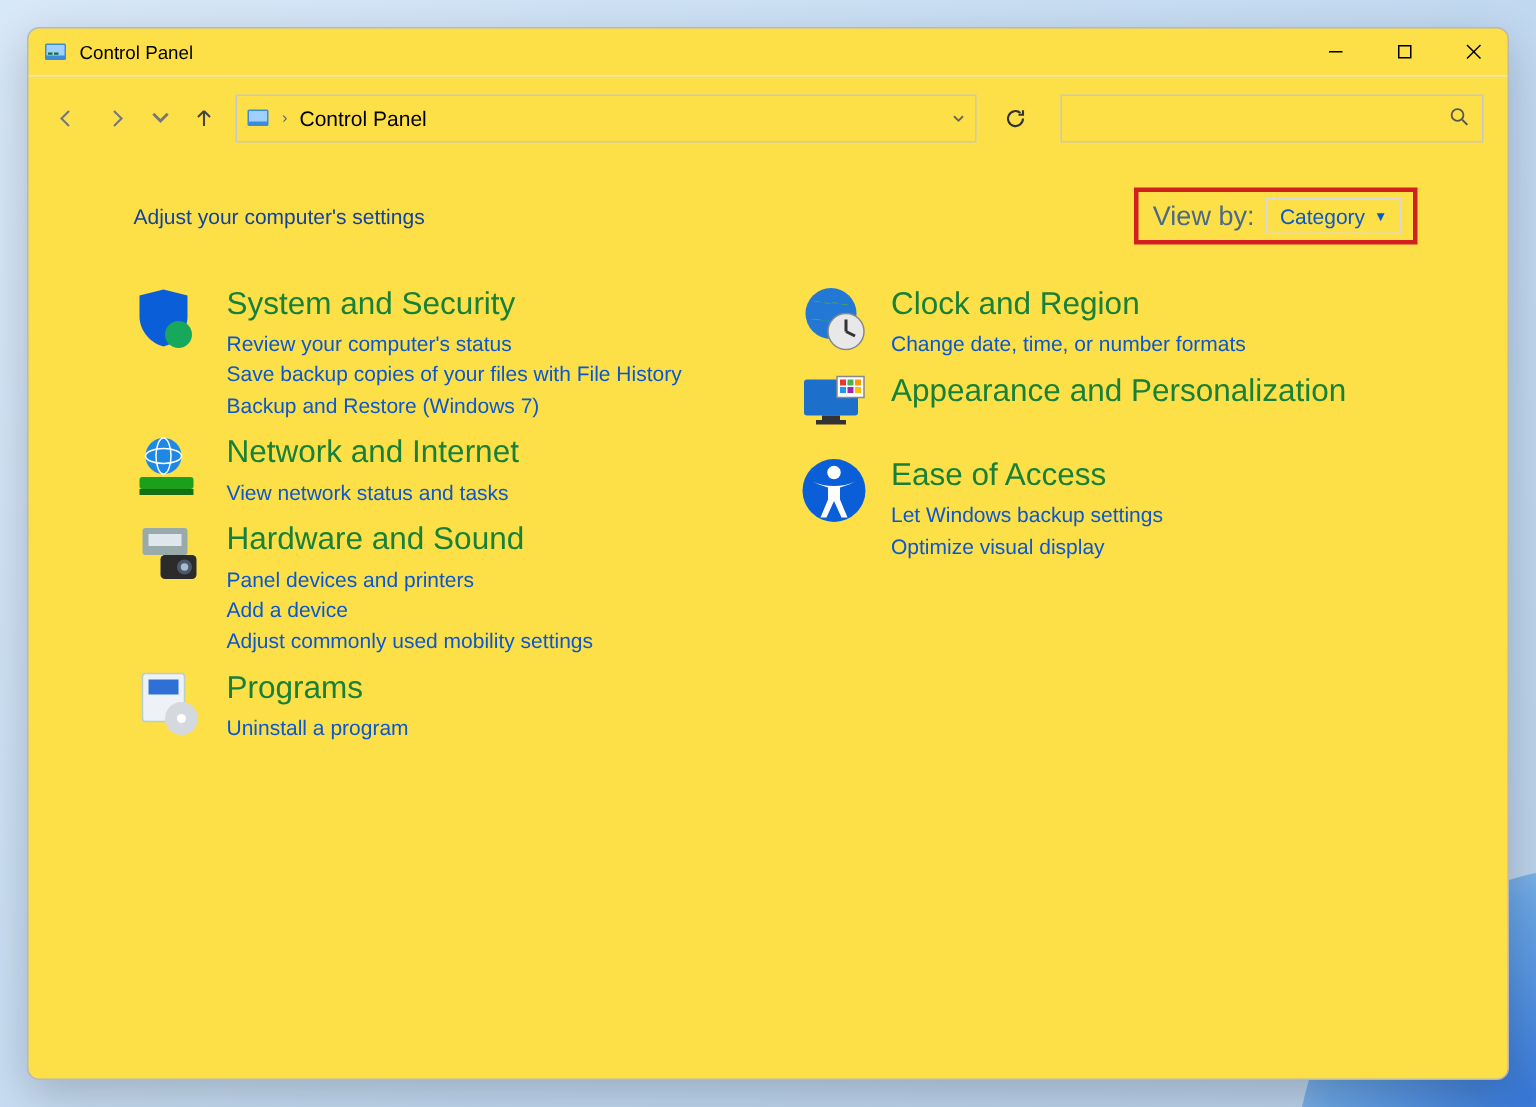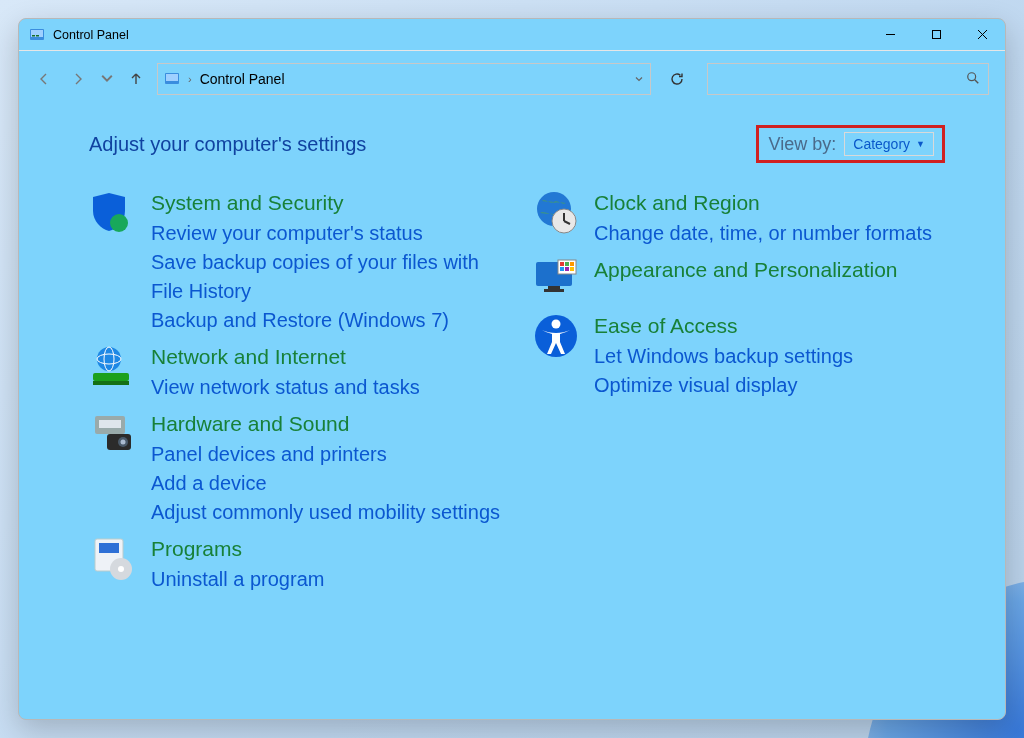--- a/index.html
+++ b/index.html
@@ -24,21 +24,21 @@
     border-top-left-radius: 200px;
     pointer-events: none;
   }
 
   .window {
     position: absolute;
     top: 18px;
     left: 18px;
     right: 18px;
     bottom: 18px;
-    background: #7dd3fc;
+    background: #fde047;
     border: 1px solid #b8b8b8;
     border-radius: 8px;
     box-shadow: 0 10px 30px rgba(0,0,0,0.2);
     display: flex;
     flex-direction: column;
     overflow: hidden;
   }
 
   
   .titlebar {
@@ -125,21 +125,21 @@
     padding: 18px 60px 10px 70px;
     overflow: auto;
   }
   .header-row {
     display: flex;
     align-items: center;
     justify-content: space-between;
     margin-bottom: 22px;
   }
   .page-title {
-    font-size: 20px;
+    font-size: 14px;
     color: #1042a0;
     font-weight: 400;
   }
   .viewby-box {
     border: 3px solid #d02020;
     padding: 4px 8px 4px 10px;
     display: flex;
     align-items: center;
     gap: 8px;
   }
@@ -174,21 +174,21 @@
   }
   .category-body { padding-top: 2px; }
   .category-title {
     font-size: 21px;
     color: #188038;
     display: block;
     margin-bottom: 4px;
     cursor: pointer;
   }
   .category-link, .link-with-icon {
-    font-size: 20px;
+    font-size: 14px;
     color: #0b57d0;
     display: block;
     line-height: 1.45;
     cursor: pointer;
   }
   .link-with-icon { display: flex; align-items: center; gap: 6px; }
   .mini-shield { width: 15px; height: 15px; }
 </style>
 </head>
 <body>

